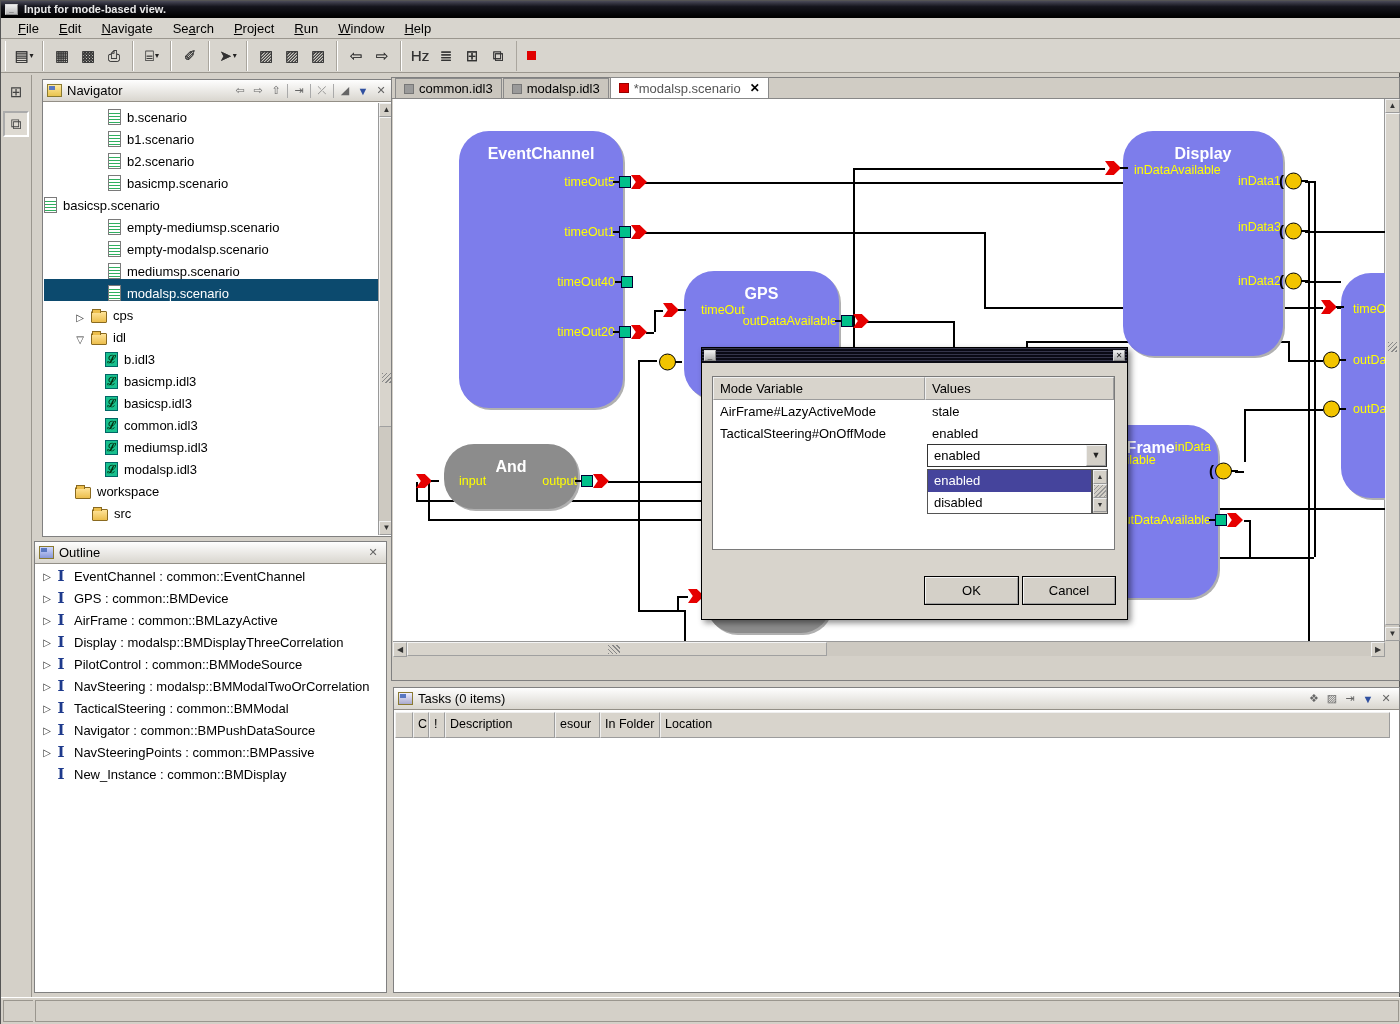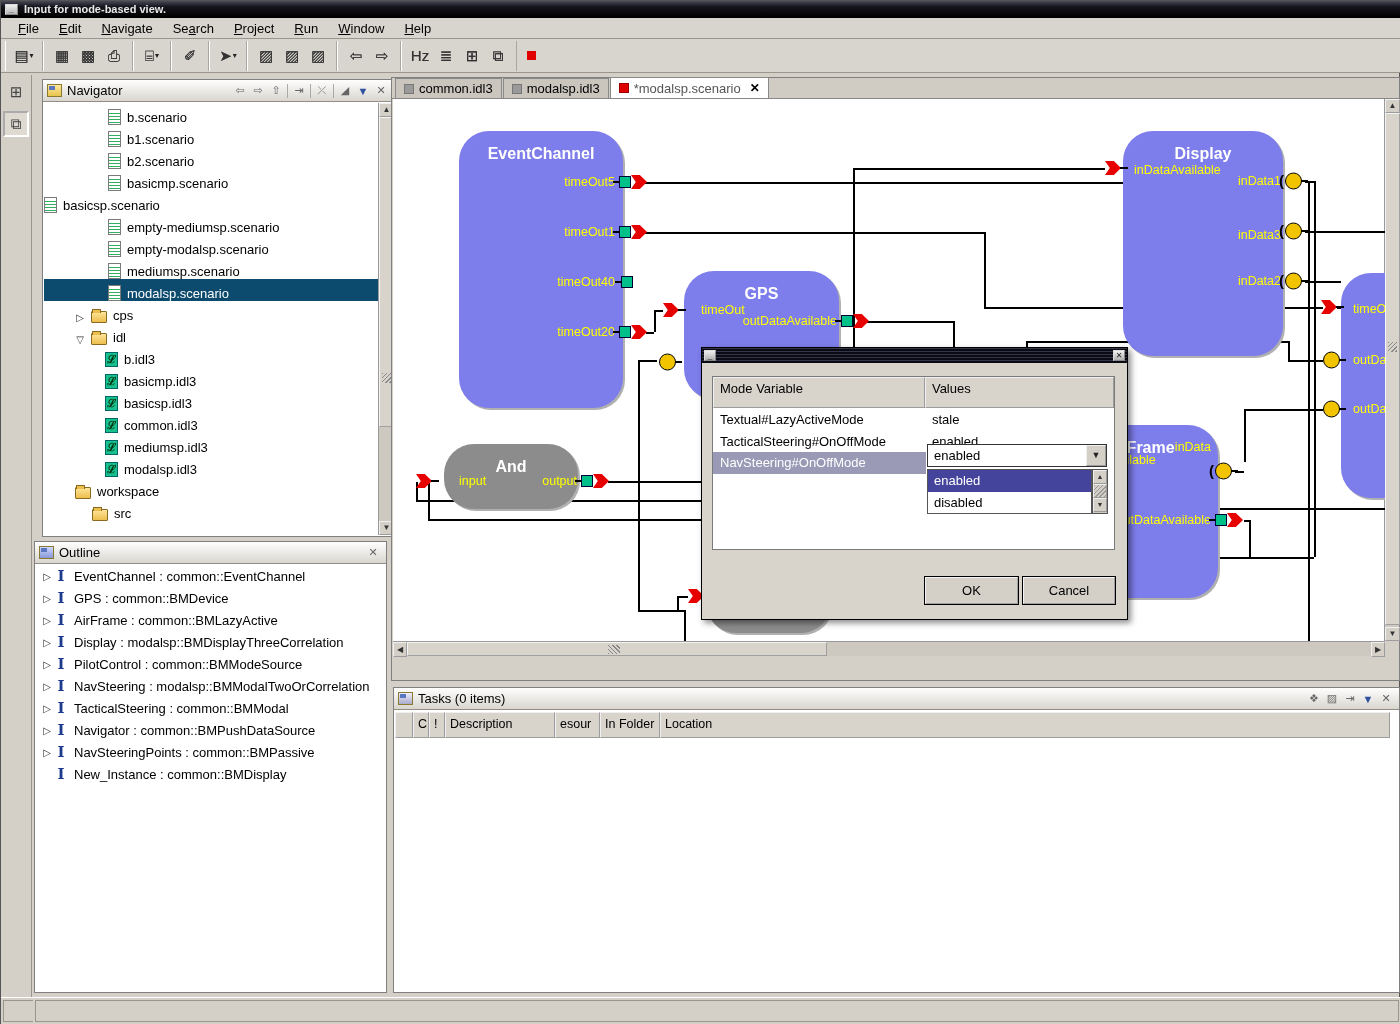--- a/index.html
+++ b/index.html
@@ -88,21 +88,21 @@
     clip-path:polygon(0 0,55% 0,100% 50%,55% 100%,0 100%,30% 50%); filter:drop-shadow(0 0 0.6px #000); }
   .pcircle { position:absolute; width:17px; height:17px; border-radius:50%; background:#f2c400; border:1.5px solid #000; z-index:3; transform:translateY(-50%); }
   .precept { position:absolute; z-index:3; transform:translateY(-50%); font-weight:bold; color:#000; font-size:15px; line-height:10px; }
   .pstem { position:absolute; height:2px; background:#000; z-index:3; }
 
   
   .dialog { position:absolute; left:700px; top:346px; width:427px; height:273px; background:#d8d4cc; border:1px solid #000; box-shadow:3px 3px 6px rgba(0,0,0,.45); z-index:50; }
   .dlg-title { position:absolute; left:0; top:0; width:100%; height:15px; background:repeating-linear-gradient(180deg,#35354a 0 1px,#0a0a14 1px 3px); display:flex; align-items:center; justify-content:space-between; padding:0 2px; }
   .dlg-sys { width:12px; height:11px; background:linear-gradient(#efefef,#b0b0b0); border:1px outset #ddd; font-size:8px; color:#222; text-align:center; line-height:9px; }
   .dtable { position:absolute; left:10px; top:28px; width:403px; height:174px; background:#fff; border:1px solid #7a7a7a; }
-  .dhead { display:flex; height:31px; }
+  .dhead { display:flex; height:23px; }
   .dhcell { background:#d8d4cc; border:1px outset #f0f0f0; font-size:13px; padding:3px 6px; }
   .drow { display:flex; height:22px; align-items:center; }
   .dcell { padding:0 7px; font-size:13px; white-space:nowrap; overflow:hidden; }
   .drow.sel .c1 { background:#9a99b6; color:#fff; height:22px; line-height:22px; }
   .combo { position:absolute; left:225px; top:96px; width:180px; height:23px; background:#fff; border:1px solid #333; display:flex; align-items:center; z-index:5; }
   .combo .val { flex:1; padding:0 6px; font-size:13px; }
   .combo .cbtn { width:20px; height:21px; background:#d4d0c8; border:1px outset #f0f0f0; font-size:9px; text-align:center; line-height:19px; color:#222; }
   .ddlist { position:absolute; left:225px; top:121px; width:165px; height:45px; background:#fff; border:1px solid #555; z-index:6; }
   .ddopt { height:22px; line-height:22px; padding:0 6px; font-size:13px; color:#000; }
   .ddopt.sel { background:#45449c; color:#fff; }
@@ -474,21 +474,21 @@
         <div class="comp" style="left: 730px; top: 32px; width: 160px; height: 225px; background: rgb(125, 125, 235);">
           <div class="comp-title">Display</div>
         </div>
         <div class="plabel" style="top: 71px; left: 741px;">inDataAvailable</div>
         <span class="pred" style="left: 712px; top: 69px;"></span>
         <div class="pstem" style="left: 727px; top: 68px; width: 8px;"></div>
         <div class="plabel r" style="top: 82px; left: 738px;">inData1</div>
         <span class="pcircle" style="left: 892px; top: 82px;"></span>
         <div class="pstem" style="left: 908px; top: 81px; width: 7px;"></div>
         <span class="precept" style="left: 886px; top: 82px;">(</span>
-        <div class="plabel r" style="top: 136px; left: 738px;">inData3</div>
+        <div class="plabel r" style="top: 128px; left: 738px;">inData3</div>
         <span class="pcircle" style="left: 892px; top: 132px;"></span>
         <div class="pstem" style="left: 908px; top: 131px; width: 7px;"></div>
         <span class="precept" style="left: 886px; top: 132px;">(</span>
         <div class="plabel r" style="top: 182px; left: 738px;">inData2</div>
         <span class="pcircle" style="left: 892px; top: 182px;"></span>
         <div class="pstem" style="left: 908px; top: 181px; width: 7px;"></div>
         <span class="precept" style="left: 886px; top: 182px;">(</span>
         <div class="comp" style="left: 668px; top: 326px; width: 157px; height: 173px; background: rgb(125, 125, 235);">
           <div class="comp-title">AirFrame</div>
         </div>
@@ -571,30 +571,27 @@
       <span class="dlg-sys">_</span>
       <span class="dlg-sys">✕</span>
     </div>
     <div class="dtable">
       <div class="dhead">
         <div class="dhcell" style="width:213px;">Mode Variable</div>
         <div class="dhcell" style="width:190px;">Values</div>
       </div>
       <div id="dlgrows">
           <div class="drow">
-            <div class="dcell c1" style="width: 213px;">Textual#LazyActiveMode</div>
+            <div class="dcell c1" style="width: 213px;">AirFrame#LazyActiveMode</div>
             <div class="dcell" style="width: 190px;">stale</div>
           </div>
           <div class="drow">
             <div class="dcell c1" style="width: 213px;">TacticalSteering#OnOffMode</div>
             <div class="dcell" style="width: 190px;">enabled</div>
           </div>
-          <div class="drow sel">
-            <div class="dcell c1" style="width: 213px;">NavSteering#OnOffMode</div>
-          </div>
         </div>
     </div>
     <div class="combo">
       <span class="val">enabled</span>
       <span class="cbtn">▼</span>
     </div>
     <div class="ddlist" id="ddlist">
         <div class="ddopt sel">enabled</div>
         <div class="ddopt">disabled</div>
       </div>

